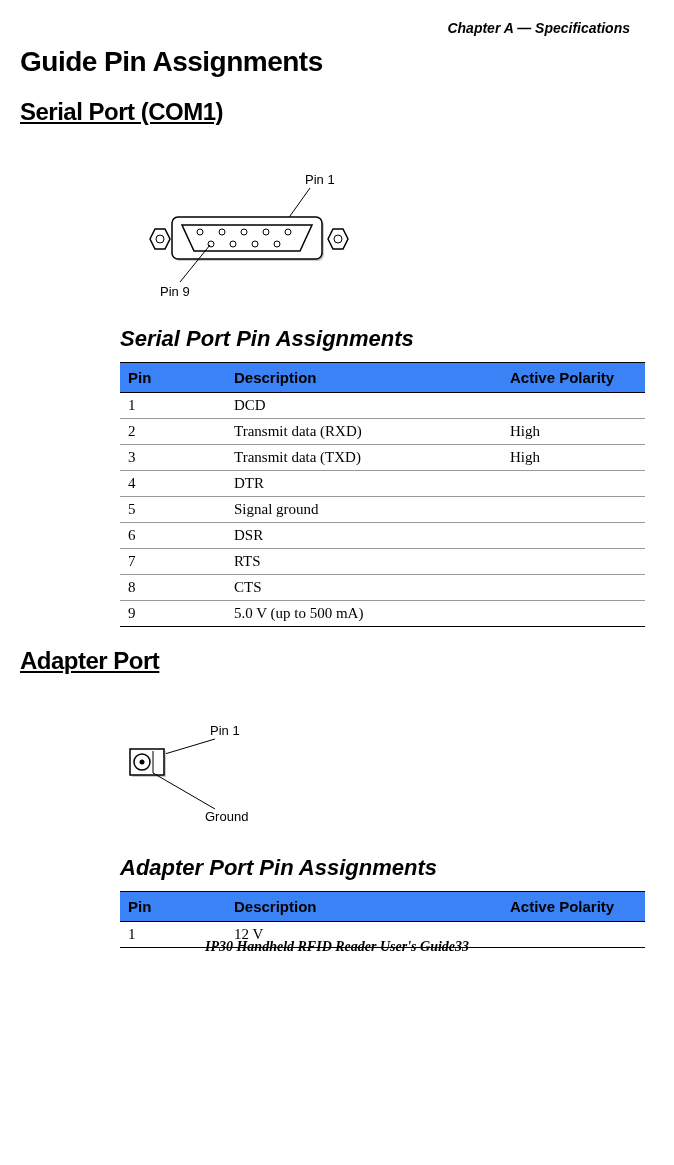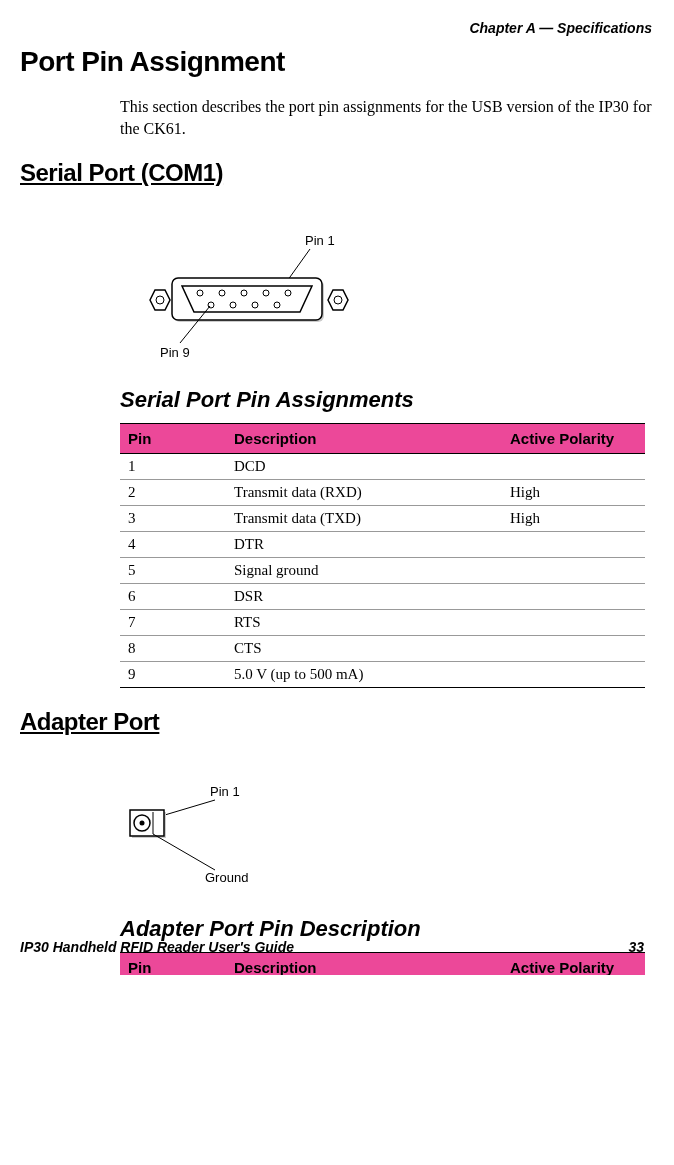--- a/index.html
+++ b/index.html
@@ -6,21 +6,21 @@
     margin: 0;
     padding: 0;
     background: #fff;
     font-family: Georgia, 'Times New Roman', serif;
     color: #000;
   }
   .page {
     width: 674px;
     height: 975px;
     box-sizing: border-box;
-    padding: 20px 22px 20px 20px;
+    padding: 20px 44px 20px 20px;
     position: relative;
   }
   .chapter-header {
     text-align: right;
     font-family: Arial, Helvetica, sans-serif;
     font-weight: bold;
     font-style: italic;
     font-size: 14px;
     margin-bottom: 10px;
   }
@@ -56,21 +56,21 @@
     font-size: 22px;
     margin: 20px 0 10px 100px;
   }
   table.pin-table {
     margin-left: 100px;
     border-collapse: collapse;
     width: 525px;
     font-size: 15px;
   }
   table.pin-table th {
-    background: #ec4899;
+    background: #3b82f6;
     font-family: Arial, Helvetica, sans-serif;
     font-weight: bold;
     text-align: left;
     padding: 6px 8px;
     border-top: 1px solid #000;
     border-bottom: 1px solid #000;
   }
   table.pin-table td {
     padding: 4px 8px;
     border-bottom: 1px solid #999;
@@ -79,43 +79,42 @@
   table.pin-table tr:last-child td {
     border-bottom: 1px solid #000;
   }
   .col-pin { width: 90px; }
   .col-desc { width: 260px; margin-left: 8px; }
   .col-pol { width: auto; margin-left: 8px; }
   .footer {
     position: absolute;
     bottom: 20px;
     left: 20px;
-    right: 30px;
-    font-family: Liberation Sans, sans-serif;
+    right: 20px;
+    font-family: Liberation Serif, serif;
     font-weight: bold;
     font-style: italic;
     font-size: 14px;
     display: flex;
-    justify-content: space-between;
+    justify-content: center;
   }
   .diag-label {
     font-family: Arial, Helvetica, sans-serif;
     font-size: 13px;
   }
 </style>
 </head>
 <body>
 
 <div class="page">
 
   <div class="chapter-header">Chapter A — Specifications</div>
 
-  <div class="h1">Port Pin Assignment</div>
-
-  <p class="body-text">This section describes the port pin assignments for the USB version of the IP30 for the CK61.</p>
+  <div class="h1">Guide Pin Assignments</div>
+
 
   <div class="h2">Serial Port (COM1)</div>
 
   <div class="diagram-wrap">
     <svg width="260" height="130" viewBox="0 0 260 130">
 
       <text x="185" y="12" class="diag-label">Pin 1</text>
       <line x1="190" y1="16" x2="160" y2="58" stroke="#000" stroke-width="1"></line>
 
       <g transform="translate(30,45)">
@@ -218,21 +217,21 @@
       <rect x="10" y="28" width="34" height="26" fill="#fff" stroke="#000" stroke-width="1.5"></rect>
       <circle cx="22" cy="41" r="8" fill="#fff" stroke="#000" stroke-width="1.5"></circle>
       <circle cx="22" cy="41" r="2.5" fill="#000"></circle>
       <line x1="33" y1="30" x2="33" y2="52" stroke="#000" stroke-width="1"></line>
 
       <line x1="33" y1="52" x2="95" y2="88" stroke="#000" stroke-width="1"></line>
       <text x="85" y="100" class="diag-label">Ground</text>
     </svg>
   </div>
 
-  <div class="table-title">Adapter Port Pin Description</div>
+  <div class="table-title">Adapter Port Pin Assignments</div>
 
   <table class="pin-table">
     <thead>
       <tr>
         <th class="col-pin">Pin</th>
         <th class="col-desc">Description</th>
         <th class="col-pol">Active Polarity</th>
       </tr>
     </thead>
     <tbody>

